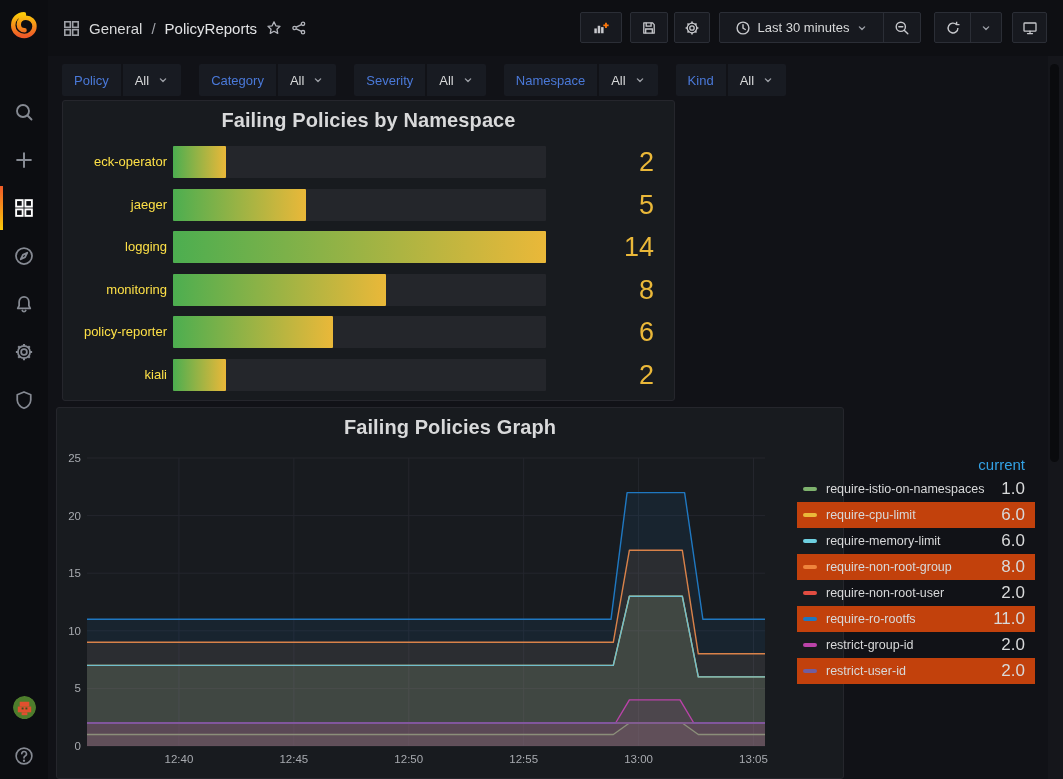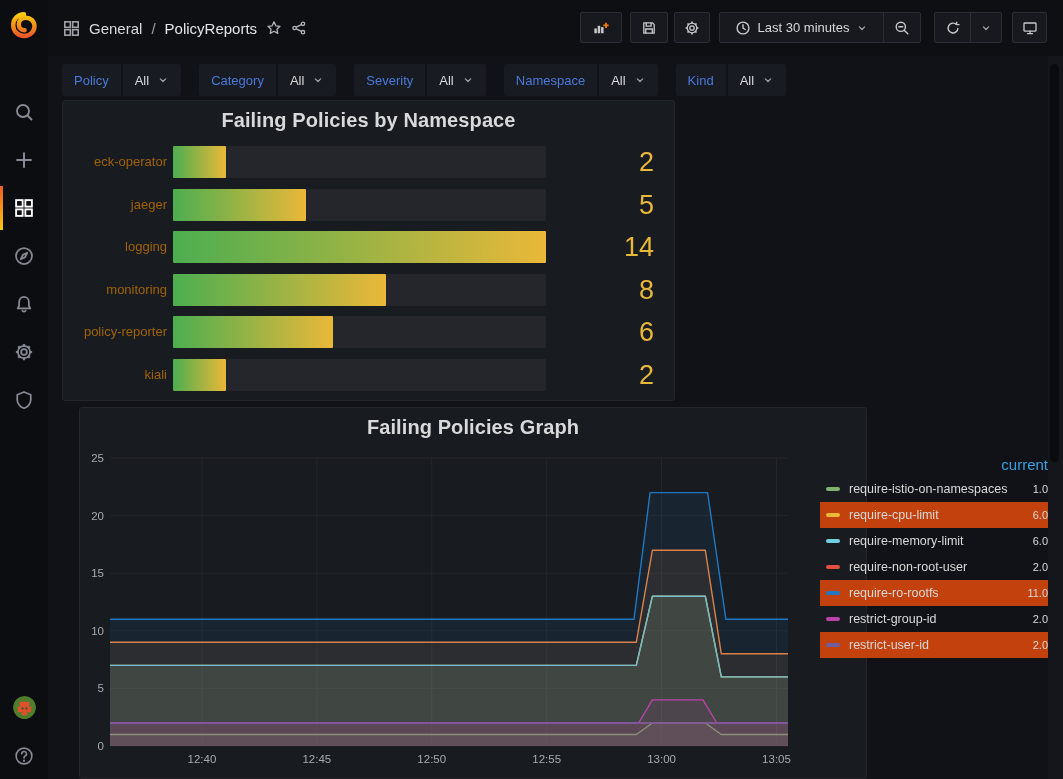--- a/index.html
+++ b/index.html
@@ -33,37 +33,37 @@
   #filters{position:absolute;left:62px;top:64px;height:32px;display:flex;}
   .filter-group{display:flex;margin-right:18px;}
   .chip{height:32px;display:flex;align-items:center;padding:0 12px;background:#181b22;box-sizing:border-box;}
   .chip-label{color:#4a79d9;font-weight:400;font-size:13px;border-radius:2px 0 0 2px;margin-right:2px;}
   .chip-value{color:#d8d9da;font-size:13px;gap:8px;border-radius:0 2px 2px 0;}
   
   .panel{position:absolute;background:#181b1f;border:1px solid #25262c;border-radius:3px;box-sizing:border-box;}
   .panel-title{position:absolute;top:8px;left:0;right:0;text-align:center;font-size:20px;font-weight:600;color:#d8d9da;letter-spacing:.1px;}
   
   .bg-row{position:absolute;left:0;width:100%;height:32px;}
-  .bg-label{position:absolute;left:8px;width:96px;text-align:right;font-size:13px;color:#a16207;line-height:32px;}
+  .bg-label{position:absolute;left:8px;width:96px;text-align:right;font-size:13px;color:#fde047;line-height:32px;}
   .bg-track{position:absolute;left:110px;top:0;width:373px;height:32px;background:#24262b;border-radius:1px;}
   .bg-bar{position:absolute;left:0;top:0;height:32px;border-radius:1px;background:linear-gradient(90deg,#4cae50,#eab839);}
   .bg-value{position:absolute;right:20px;top:1px;width:80px;text-align:right;font-size:27px;line-height:30px;color:#EAB839;font-weight:500;}
   
   .stat-value{position:absolute;left:0;right:0;top:96px;height:142px;text-align:center;font-size:130px;line-height:142px;font-weight:700;color:#73BF69;}
   #sparkline{position:absolute;left:1px;bottom:4px;}
   
   #tsplot{position:absolute;left:8px;top:38px;}
   svg text.tick{fill:#a7aaaf;font-size:11.5px;font-family:"Liberation Sans",sans-serif;}
   #legend{position:absolute;left:740px;top:46px;width:238px;}
   .legend-header{height:22px;text-align:right;padding-right:10px;font-size:15px;color:#33a2e5;line-height:22px;}
   .legend-row{display:flex;align-items:center;height:26px;padding:0 10px 0 6px;box-sizing:border-box;}
   .legend-row.stripe{background:#c2410c;}
   .legend-swatch{width:14px;height:4px;border-radius:2px;margin-right:9px;flex:0 0 auto;}
   .legend-name{flex:1;font-size:12.5px;color:#d8d9da;white-space:nowrap;overflow:hidden;}
-  .legend-val{font-size:11px;color:#d8d9da;text-align:right;min-width:34px;}
+  .legend-val{font-size:17px;color:#d8d9da;text-align:right;min-width:34px;}
   
   .scroll-track{position:absolute;left:1048px;top:56px;width:15px;height:723px;background:#15161b;}
   .scroll-thumb{position:absolute;left:2px;top:8px;width:9px;height:398px;background:#0a0b0e;border-radius:5px;}
 </style>
 </head>
 <body>
 
 <div id="app">
 
   <aside class="sidebar">
@@ -321,21 +321,21 @@
           <div class="bg-label">kiali</div>
           <div class="bg-track">
             <div class="bg-bar" style="width:14.285714285714285%"></div>
           </div>
           <div class="bg-value">2</div>
         </div>
       </div>
   </section>
 
 
-  <section class="panel" style="left:79px;top:407px;width:788px;height:372px">
+  <section class="panel" style="left:56px;top:407px;width:788px;height:372px">
     <div class="panel-title">Failing Policies Graph</div>
     <svg id="tsplot" width="722" height="330">
         <line x1="22" y1="300" x2="700" y2="300" stroke="#24262d" stroke-width="1"></line>
         <text x="16" y="304" text-anchor="end" class="tick">0</text>
         <line x1="22" y1="242.4" x2="700" y2="242.4" stroke="#24262d" stroke-width="1"></line>
         <text x="16" y="246.4" text-anchor="end" class="tick">5</text>
         <line x1="22" y1="184.79999999999998" x2="700" y2="184.79999999999998" stroke="#24262d" stroke-width="1"></line>
         <text x="16" y="188.79999999999998" text-anchor="end" class="tick">10</text>
         <line x1="22" y1="127.2" x2="700" y2="127.2" stroke="#24262d" stroke-width="1"></line>
         <text x="16" y="131.2" text-anchor="end" class="tick">15</text>
@@ -382,20 +382,25 @@
         <div class="legend-row stripe">
           <span class="legend-swatch" style="background:#EAB839"></span>
           <span class="legend-name">require-cpu-limit</span>
           <span class="legend-val">6.0</span>
         </div>
         <div class="legend-row">
           <span class="legend-swatch" style="background:#6ED0E0"></span>
           <span class="legend-name">require-memory-limit</span>
           <span class="legend-val">6.0</span>
         </div>
+        <div class="legend-row stripe">
+          <span class="legend-swatch" style="background:#EF843C"></span>
+          <span class="legend-name">require-non-root-group</span>
+          <span class="legend-val">8.0</span>
+        </div>
         <div class="legend-row">
           <span class="legend-swatch" style="background:#E24D42"></span>
           <span class="legend-name">require-non-root-user</span>
           <span class="legend-val">2.0</span>
         </div>
         <div class="legend-row stripe">
           <span class="legend-swatch" style="background:#1F78C1"></span>
           <span class="legend-name">require-ro-rootfs</span>
           <span class="legend-val">11.0</span>
         </div>

